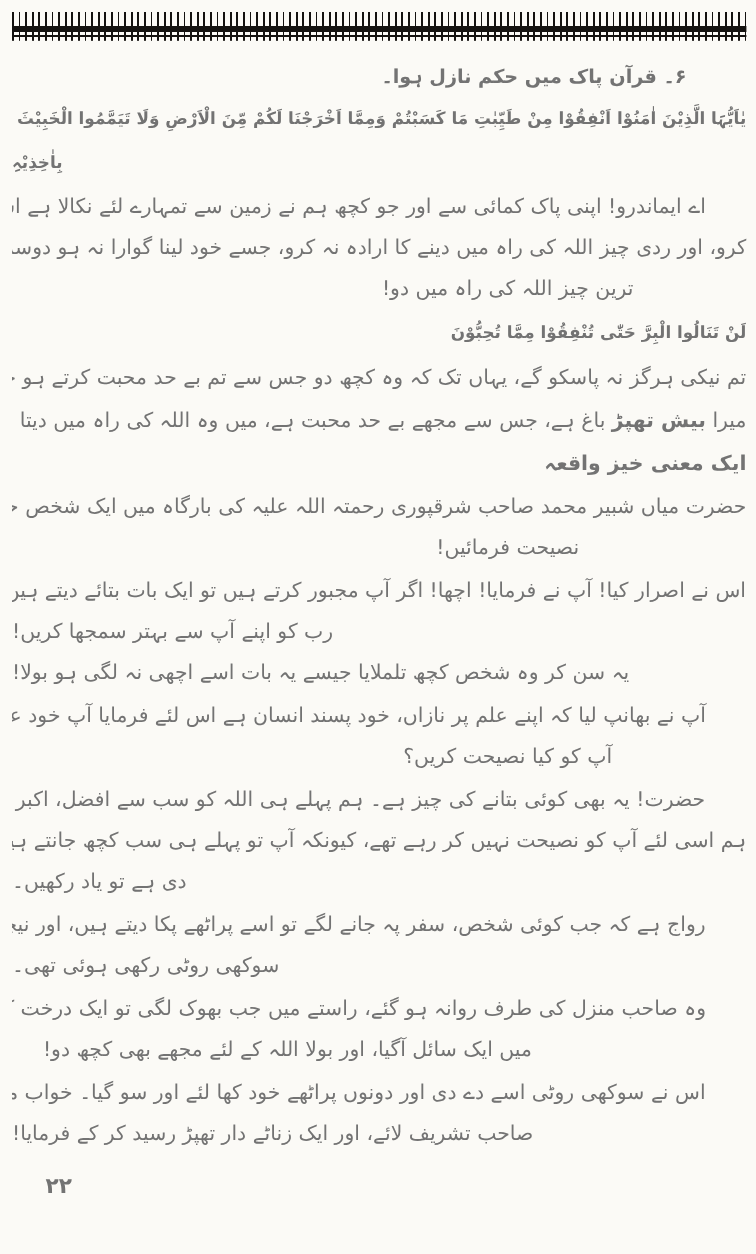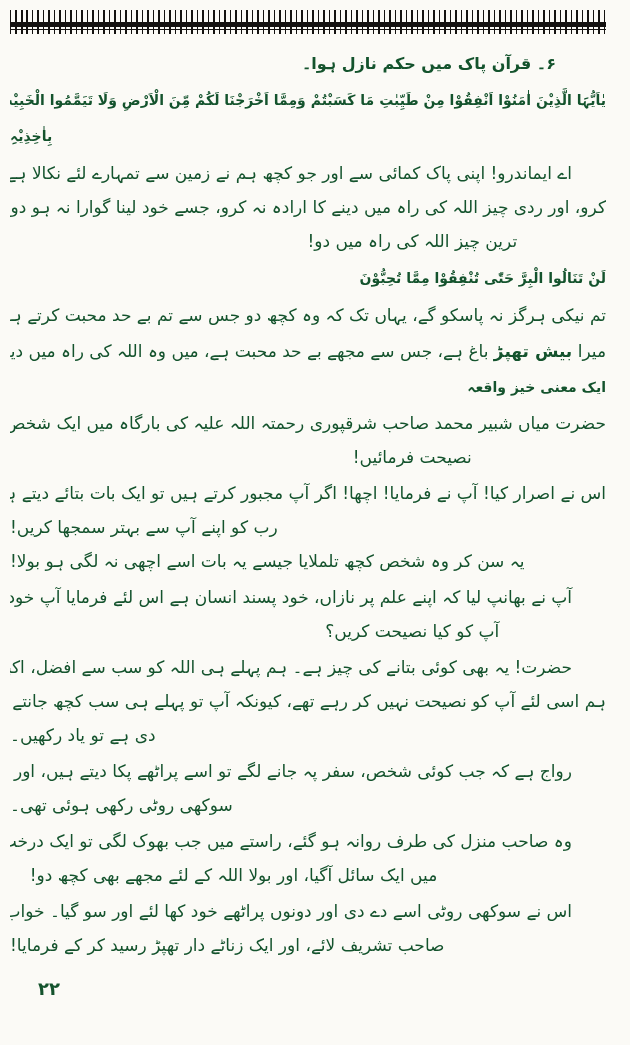--- a/index.html
+++ b/index.html
@@ -5,23 +5,23 @@
   html, body {
     margin: 0;
     padding: 0;
     background: #fbfaf6;
   }
   .page {
     position: relative;
     width: 630px;
     height: 1045px;
     box-sizing: border-box;
-    padding: 8px 24px 0 10px;
+    padding: 8px 8px 0 10px;
     background: #fbfaf6;
-    color: #14532d;
+    color: #737373;
     font-family: "DejaVu Sans", sans-serif;
     direction: rtl;
     overflow: hidden;
   }
   .ornament {
     height: 24px;
     margin: 2px 0 16px 0;
     background:
       linear-gradient(180deg,
         rgba(0,0,0,0) 0 12px,
@@ -54,21 +54,21 @@
   .justify { text-align: justify; text-align-last: justify; }
   .right   { text-align: right; }
   .left    { text-align: left; }
   .center  { text-align: left; }
   .center-right { text-align: center; padding-left: 35%; }
   .center-left  { text-align: center; padding-right: 25%; }
   .indent { text-indent: 34px; }
   .block { margin: 0 0 2px 0; }
   .subheading {
     font-weight: 700;
-    font-size: 14px;
+    font-size: 17px;
   }
   .bold { font-weight: 700; }
   .page-number {
     margin-top: 14px;
     padding-left: 28px;
     text-align: left;
     font-size: 18px;
     font-weight: 700;
     line-height: 26px;
   }

